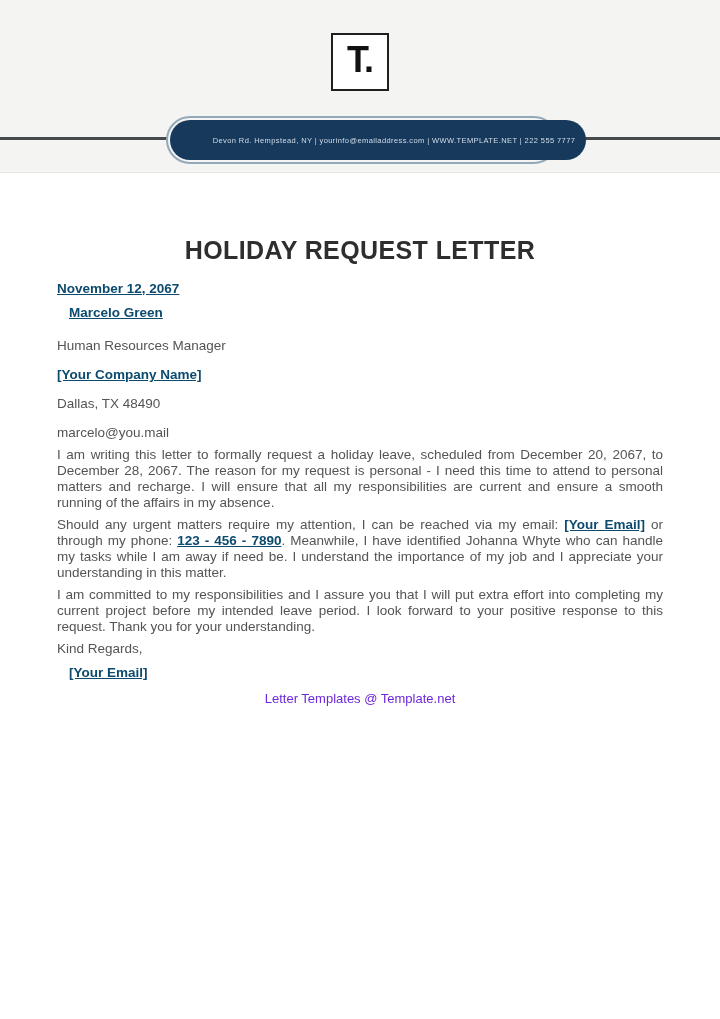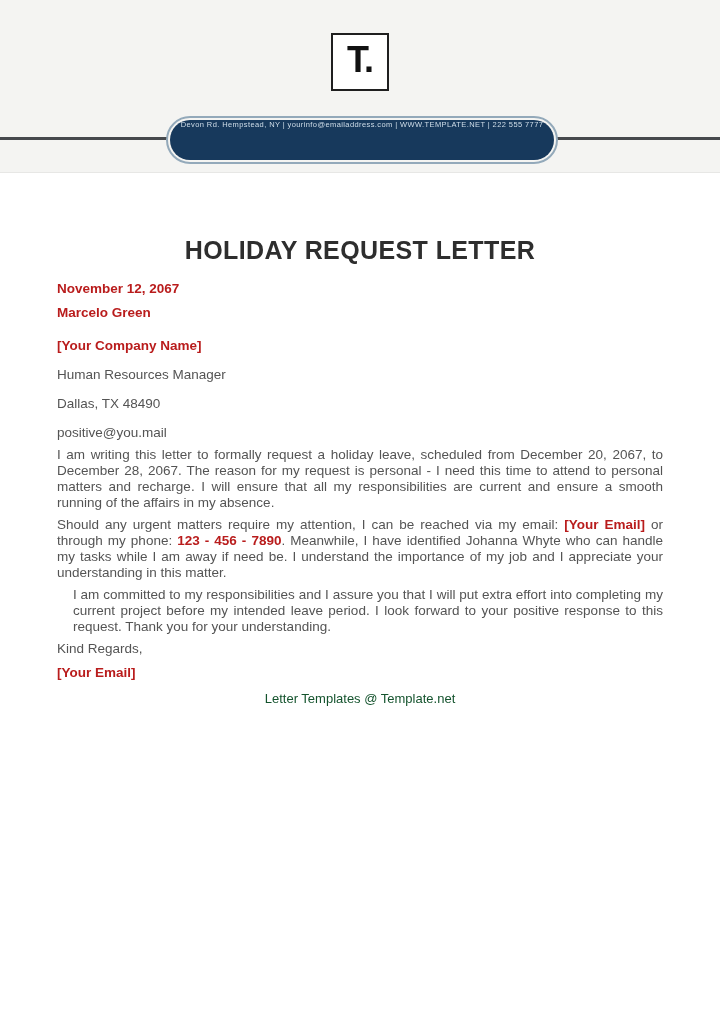--- a/index.html
+++ b/index.html
@@ -63,21 +63,23 @@
     background: #f4f4f2;
     padding: 2px;
     box-sizing: content-box;
   }
   .contact-pill-inner {
     width: 100%;
     height: 100%;
     background: #17395c;
     border-radius: 20px;
     display: flex;
+    align-items: center;
     justify-content: center;
+    padding-left: 32px;
   }
   .contact-pill-text {
     color: #cfdde8;
     font-size: 7.5px;
     letter-spacing: 0.4px;
     white-space: nowrap;
   }
 
   
   .page-title {
@@ -94,36 +96,36 @@
   .letter-body {
     position: absolute;
     top: 277px;
     left: 57px;
     width: 606px;
     font-size: 13.5px;
     color: #545454;
   }
   .ln { line-height: 24px; }
   .ln-tall { line-height: 29px; }
-  .bold { font-weight: 700; color: #b91c1c; }
+  .bold { font-weight: 700; color: #0c4a6e; text-decoration: underline; }
   .para {
     margin: 0 0 6px 0;
     line-height: 16px;
     text-align: justify;
   }
-  .para-last { margin-bottom: 2px; margin-left: 16px; }
-  .mb6 { margin-bottom: 6px; }
+  .para-last { margin-bottom: 2px; }
+  .mb6 { margin-bottom: 6px; margin-left: 12px; }
   .mb8 { margin-bottom: 8px; }
 
   .footer-link-row {
     margin-top: 4px;
     text-align: center;
   }
   .footer-link {
-    color: #14532d;
+    color: #6d28d9;
     font-size: 13px;
     text-decoration: none;
     cursor: pointer;
   }
 </style>
 </head>
 <body>
 
 <div class="page">
 
@@ -137,24 +139,24 @@
         <span class="contact-pill-text">Devon Rd. Hempstead, NY | yourinfo@emailaddress.com | WWW.TEMPLATE.NET | 222 555 7777</span>
       </div>
     </div>
   </div>
 
   <div class="page-title">HOLIDAY REQUEST LETTER</div>
 
   <div class="letter-body">
     <div class="ln bold">November 12, 2067</div>
     <div class="ln bold mb6">Marcelo Green</div>
+    <div class="ln-tall">Human Resources Manager</div>
     <div class="ln-tall bold">[Your Company Name]</div>
-    <div class="ln-tall">Human Resources Manager</div>
     <div class="ln-tall">Dallas, TX 48490</div>
-    <div class="ln-tall">positive@you.mail</div>
+    <div class="ln-tall">marcelo@you.mail</div>
 
     <p class="para">I am writing this letter to formally request a holiday leave, scheduled from December 20, 2067, to December 28, 2067. The reason for my request is personal - I need this time to attend to personal matters and recharge. I will ensure that all my responsibilities are current and ensure a smooth running of the affairs in my absence.</p>
 
     <p class="para"><span>Should any urgent matters require my attention, I can be reached via my email: </span><span class="bold">[Your Email]</span><span> or through my phone: </span><span class="bold">123 - 456 - 7890</span><span>. Meanwhile, I have identified Johanna Whyte who can handle my tasks while I am away if need be. I understand the importance of my job and I appreciate your understanding in this matter.</span></p>
 
     <p class="para para-last">I am committed to my responsibilities and I assure you that I will put extra effort into completing my current project before my intended leave period. I look forward to your positive response to this request. Thank you for your understanding.</p>
 
     <div class="ln">Kind Regards,</div>
     <div class="ln bold mb6">[Your Email]</div>
 

